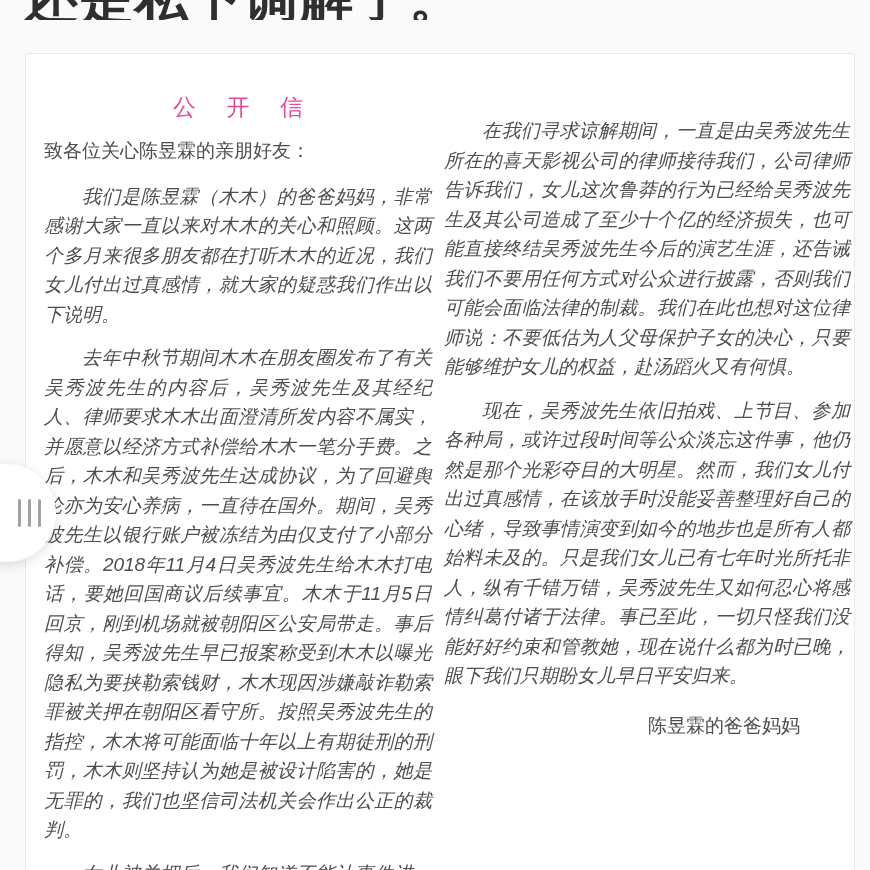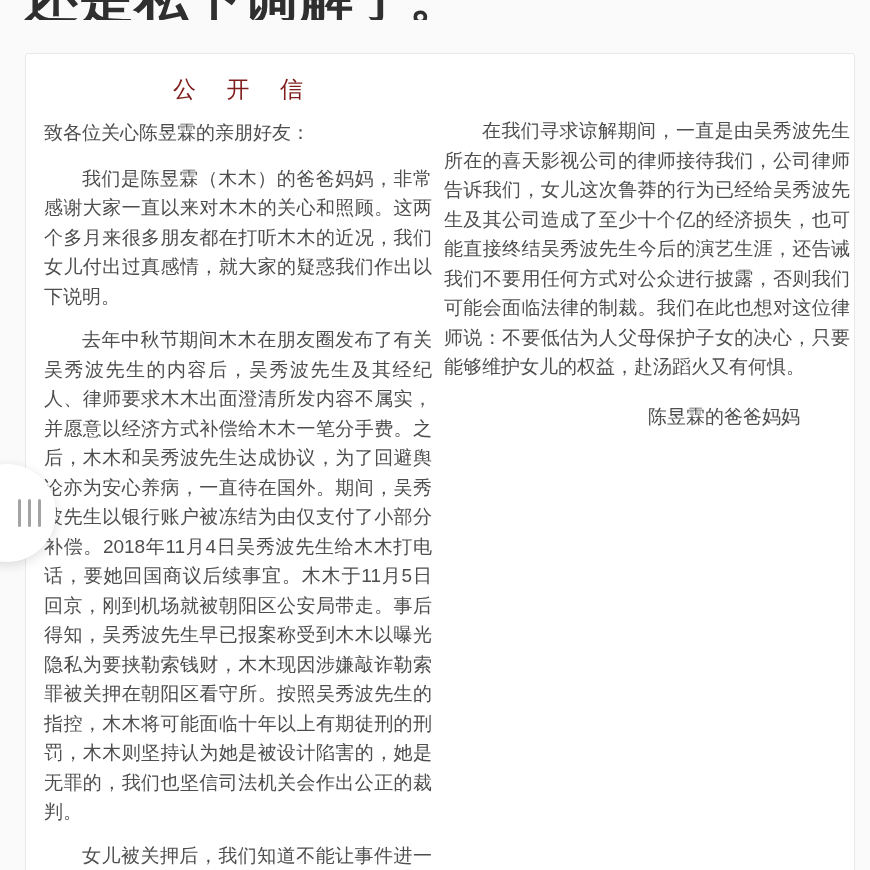--- a/index.html
+++ b/index.html
@@ -30,36 +30,37 @@
     border: 1px solid #e9e9e9;
     border-radius: 3px;
     box-sizing: border-box;
   }
 
   .col { position: absolute; top: 0; }
   .col-left  { left: 18px;  width: 388px; }
   .col-right { left: 418px; width: 406px; }
 
   .letter-title {
-    margin-top: 20px;
+    margin-top: 38px;
     text-align: center;
-    font-size: 23px; color: #7f1d1d;
+    font-size: 23px; color: #ec4899;
     letter-spacing: 12px;
     text-indent: 12px; 
     line-height: 30px;
   }
   .salutation {
     margin: 14px 0 16px 0;
     font-size: 19px; line-height: 29.5px; color: #4e4e4e;
   }
   .para {
     margin: 14px 0 0 0;
     font-size: 19px; line-height: 29.5px; color: #4e4e4e;
     text-align: justify;
     text-indent: 2em;
+    font-style: italic;
   }
   .col-right .para-first { margin-top: 62px; }
 
   .signature-block {
     margin-top: 18px;
     padding-right: 50px;
     text-align: right;
     font-size: 19px; line-height: 33px; color: #4e4e4e;
   }
 
@@ -97,20 +98,21 @@
   <div class="col col-left">
     <div class="letter-title">公 开 信</div>
     <div class="salutation">致各位关心陈昱霖的亲朋好友：</div>
     <p class="para">我们是陈昱霖（木木）的爸爸妈妈，非常感谢大家一直以来对木木的关心和照顾。这两个多月来很多朋友都在打听木木的近况，我们女儿付出过真感情，就大家的疑惑我们作出以下说明。</p>
     <p class="para">去年中秋节期间木木在朋友圈发布了有关吴秀波先生的内容后，吴秀波先生及其经纪人、律师要求木木出面澄清所发内容不属实，并愿意以经济方式补偿给木木一笔分手费。之后，木木和吴秀波先生达成协议，为了回避舆论亦为安心养病，一直待在国外。期间，吴秀波先生以银行账户被冻结为由仅支付了小部分补偿。2018年11月4日吴秀波先生给木木打电话，要她回国商议后续事宜。木木于11月5日回京，刚到机场就被朝阳区公安局带走。事后得知，吴秀波先生早已报案称受到木木以曝光隐私为要挟勒索钱财，木木现因涉嫌敲诈勒索罪被关押在朝阳区看守所。按照吴秀波先生的指控，木木将可能面临十年以上有期徒刑的刑罚，木木则坚持认为她是被设计陷害的，她是无罪的，我们也坚信司法机关会作出公正的裁判。</p>
     <p class="para">女儿被关押后，我们知道不能让事件进一步发酵，从而又给吴秀波先生和家人带来更大伤害。女儿被关押期间，我们一直积极尝试从各种途径联系吴秀波先生，希望能够当面向他和吴太太致歉，寻求谅解，也奢望借此表现能够让吴秀波先生高抬贵手给她一条生路，这两个多月我们经历了前所未有的痛苦、无助与煎熬，但依然未能如愿。</p>
   </div>
 
   <div class="col col-right">
     <p class="para para-first">在我们寻求谅解期间，一直是由吴秀波先生所在的喜天影视公司的律师接待我们，公司律师告诉我们，女儿这次鲁莽的行为已经给吴秀波先生及其公司造成了至少十个亿的经济损失，也可能直接终结吴秀波先生今后的演艺生涯，还告诫我们不要用任何方式对公众进行披露，否则我们可能会面临法律的制裁。我们在此也想对这位律师说：不要低估为人父母保护子女的决心，只要能够维护女儿的权益，赴汤蹈火又有何惧。</p>
+    <p class="para">现在，吴秀波先生依旧拍戏、上节目、参加各种局，或许过段时间等公众淡忘这件事，他仍然是那个光彩夺目的大明星。然而，我们女儿付出过真感情，在该放手时没能妥善整理好自己的心绪，导致事情演变到如今的地步也是所有人都始料未及的。只是我们女儿已有七年时光所托非人，纵有千错万错，吴秀波先生又如何忍心将感情纠葛付诸于法律。事已至此，一切只怪我们没能好好约束和管教她，现在说什么都为时已晚，眼下我们只期盼女儿早日平安归来。</p>
     <div class="signature-block">
       <div>陈昱霖的爸爸妈妈</div>
 
     </div>
   </div>
 
 </div>
 
 <div class="drawer-handle">
   <div class="grip-bars">

